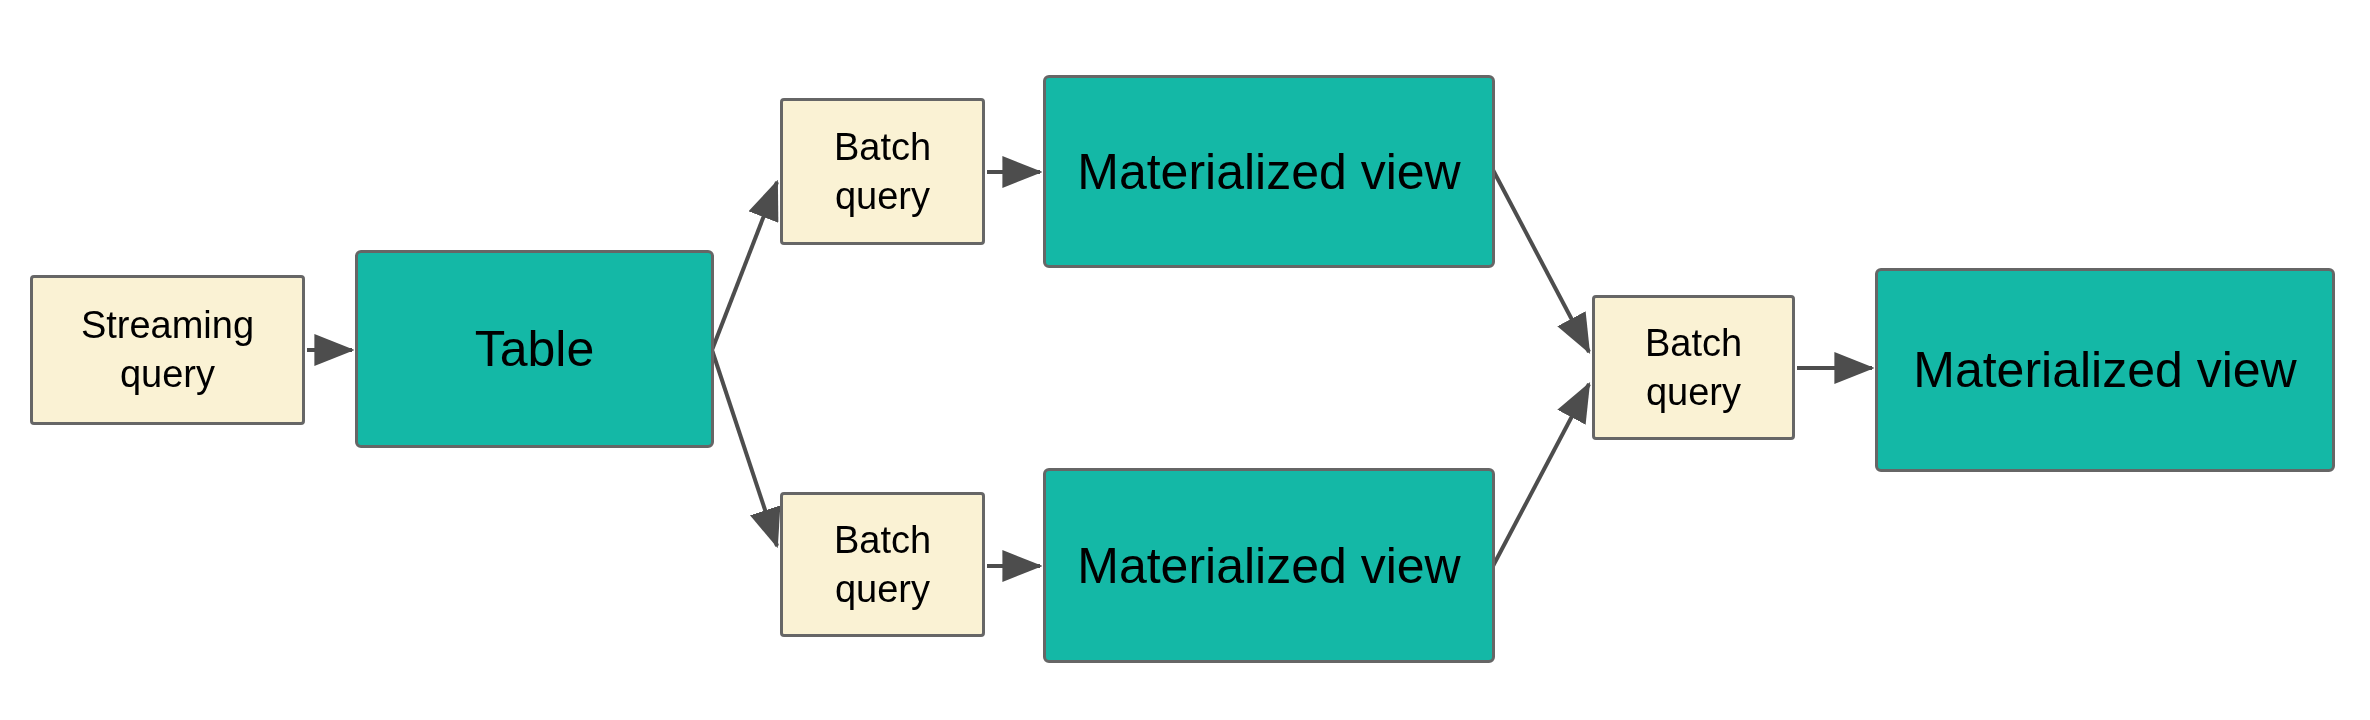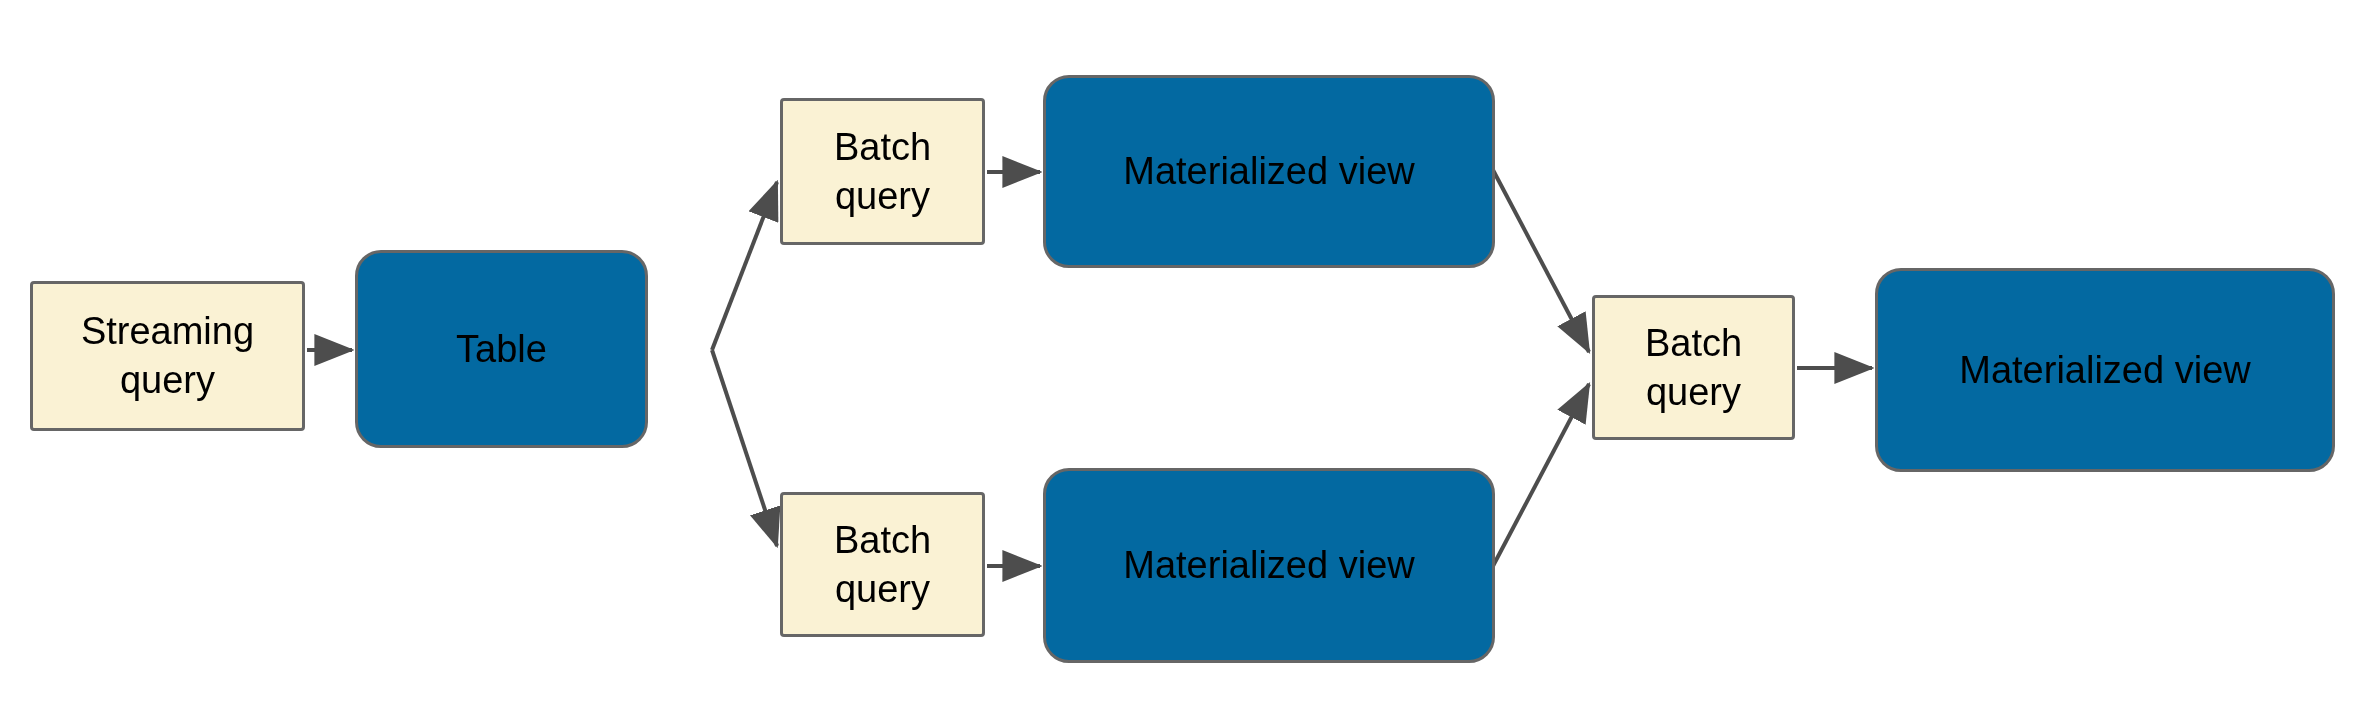--- a/index.html
+++ b/index.html
@@ -38,24 +38,24 @@
     border-width: 3px;
     z-index: 2;
   }
   .node-process {
     background: #faf2d4;
     border-color: #666666;
     border-radius: 4px;
     font-size: 38px;
   }
   .node-store {
-    background: #0369a1;
+    background: #14b8a6;
     border-color: #666666;
-    border-radius: 26px;
-    font-size: 38px;
+    border-radius: 6px;
+    font-size: 50px;
   }
   .node-label {
     display: block;
     white-space: pre-line;
     padding: 0 6px;
   }
 </style>
 </head>
 <body>
 
@@ -94,26 +94,26 @@
 
     <g>
       <line x1="1493" y1="566" x2="1589" y2="384" stroke="#4d4d4d" stroke-width="4" marker-end="url(#arrowhead)"></line>
     </g>
 
     <g>
       <line x1="1797" y1="368" x2="1872" y2="368" stroke="#4d4d4d" stroke-width="4" marker-end="url(#arrowhead)"></line>
     </g>
   </svg>
 
-  <div class="node node-process" style="left:30px; top:281px; width:275px; height:150px;">
+  <div class="node node-process" style="left:30px; top:275px; width:275px; height:150px;">
     <span class="node-label">Streaming
 query</span>
   </div>
 
-  <div class="node node-store" style="left:355px; top:250px; width:293px; height:198px;">
+  <div class="node node-store" style="left:355px; top:250px; width:359px; height:198px;">
     <span class="node-label">Table</span>
   </div>
 
   <div class="node node-process" style="left:780px; top:98px; width:205px; height:147px;">
     <span class="node-label">Batch
 query</span>
   </div>
 
   <div class="node node-store" style="left:1043px; top:75px; width:452px; height:193px;">
     <span class="node-label">Materialized view</span>

